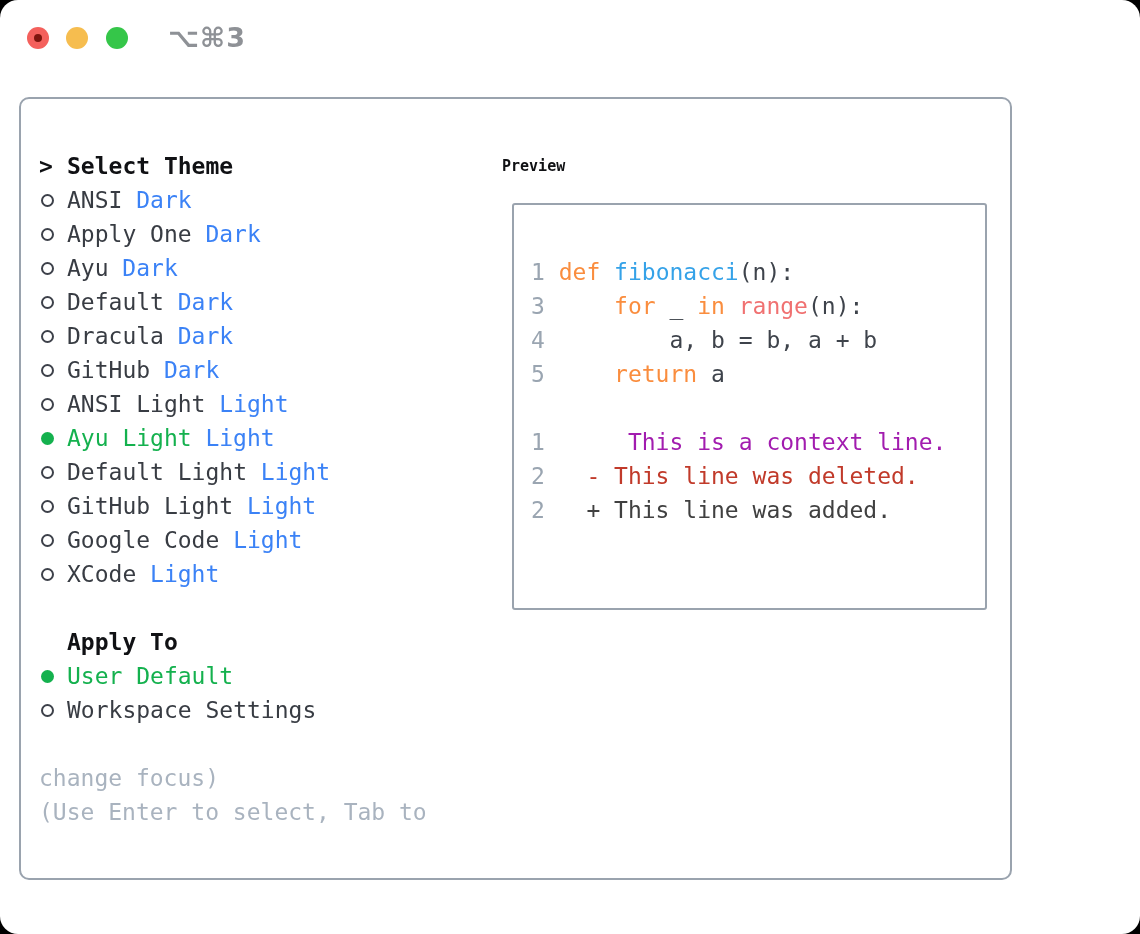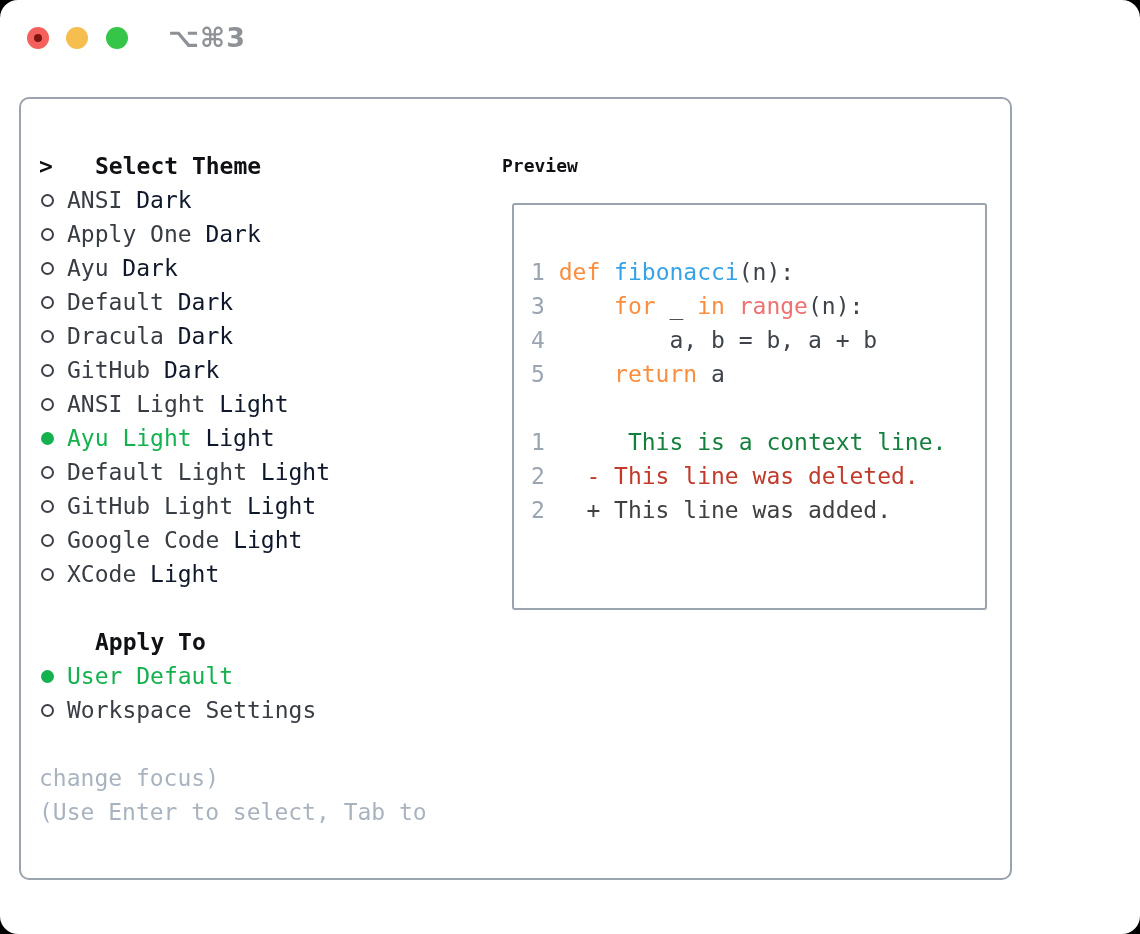--- a/index.html
+++ b/index.html
@@ -26,45 +26,45 @@
     position:absolute;left:19px;top:97px;width:993px;height:783px;
     box-sizing:border-box;border:2px solid #9aa3ae;border-radius:10px;background:#fff;
   }
   
   .left-col{position:absolute;left:18px;top:50px;font-size:23px;}
   .row{display:flex;align-items:center;height:34px;white-space:pre;}
   .marker{flex:0 0 28px;width:28px;display:flex;align-items:center;}
   .caret{font-weight:bold;color:#101114;}
   .radio{width:13px;height:13px;box-sizing:border-box;border-radius:50%;border:2px solid #3d414a;margin-left:2px;}
   .row.selected .radio{border:none;background:#14b14e;}
-  .header-text{font-weight:bold;color:#101114;margin-left:28px;}
+  .header-text{font-weight:bold;color:#101114;}
   .name{color:#383c43;}
   .row.selected .name{color:#14b14e;}
-  .suffix{color:#0f172a;margin-left:0.6em;}
+  .suffix{color:#3b82f6;margin-left:0.6em;}
   .spacer{height:34px;}
   .help{color:#a9b3bf;}
   .help .row{height:34px;}
   
   .preview-header{
     position:absolute;left:481px;top:50px;height:34px;line-height:34px;
-    font-size:18px;font-weight:bold;color:#101114;
+    font-size:15px;font-weight:bold;color:#101114;
   }
   .preview-box{
     position:absolute;left:491px;top:104px;width:475px;height:407px;
     box-sizing:border-box;border:2px solid #9aa3ae;border-radius:3px;
     padding:50px 0 0 17px;overflow:hidden;background:#fff;
   }
   .code-line{height:34px;line-height:34px;font-size:23px;white-space:pre;}
   .ln{display:inline-block;width:2ch;color:#9aa5b1;}
   .c-plain{color:#3e434b;}
   .c-keyword{color:#fa8d3e;}
   .c-function{color:#35a2e8;}
   .c-number{color:#a55fd2;}
   .c-builtin{color:#f07171;text-align:center;}
-  .c-context{color:#15803d;margin-top:24px;}
+  .c-context{color:#a21caf;margin-top:24px;}
   .c-deleted{color:#c13a2a;}
   .c-added{color:#404040;}
 </style>
 </head>
 <body>
 
 <div class="window">
 
   <div class="titlebar">
     <div class="light light-close"></div>

